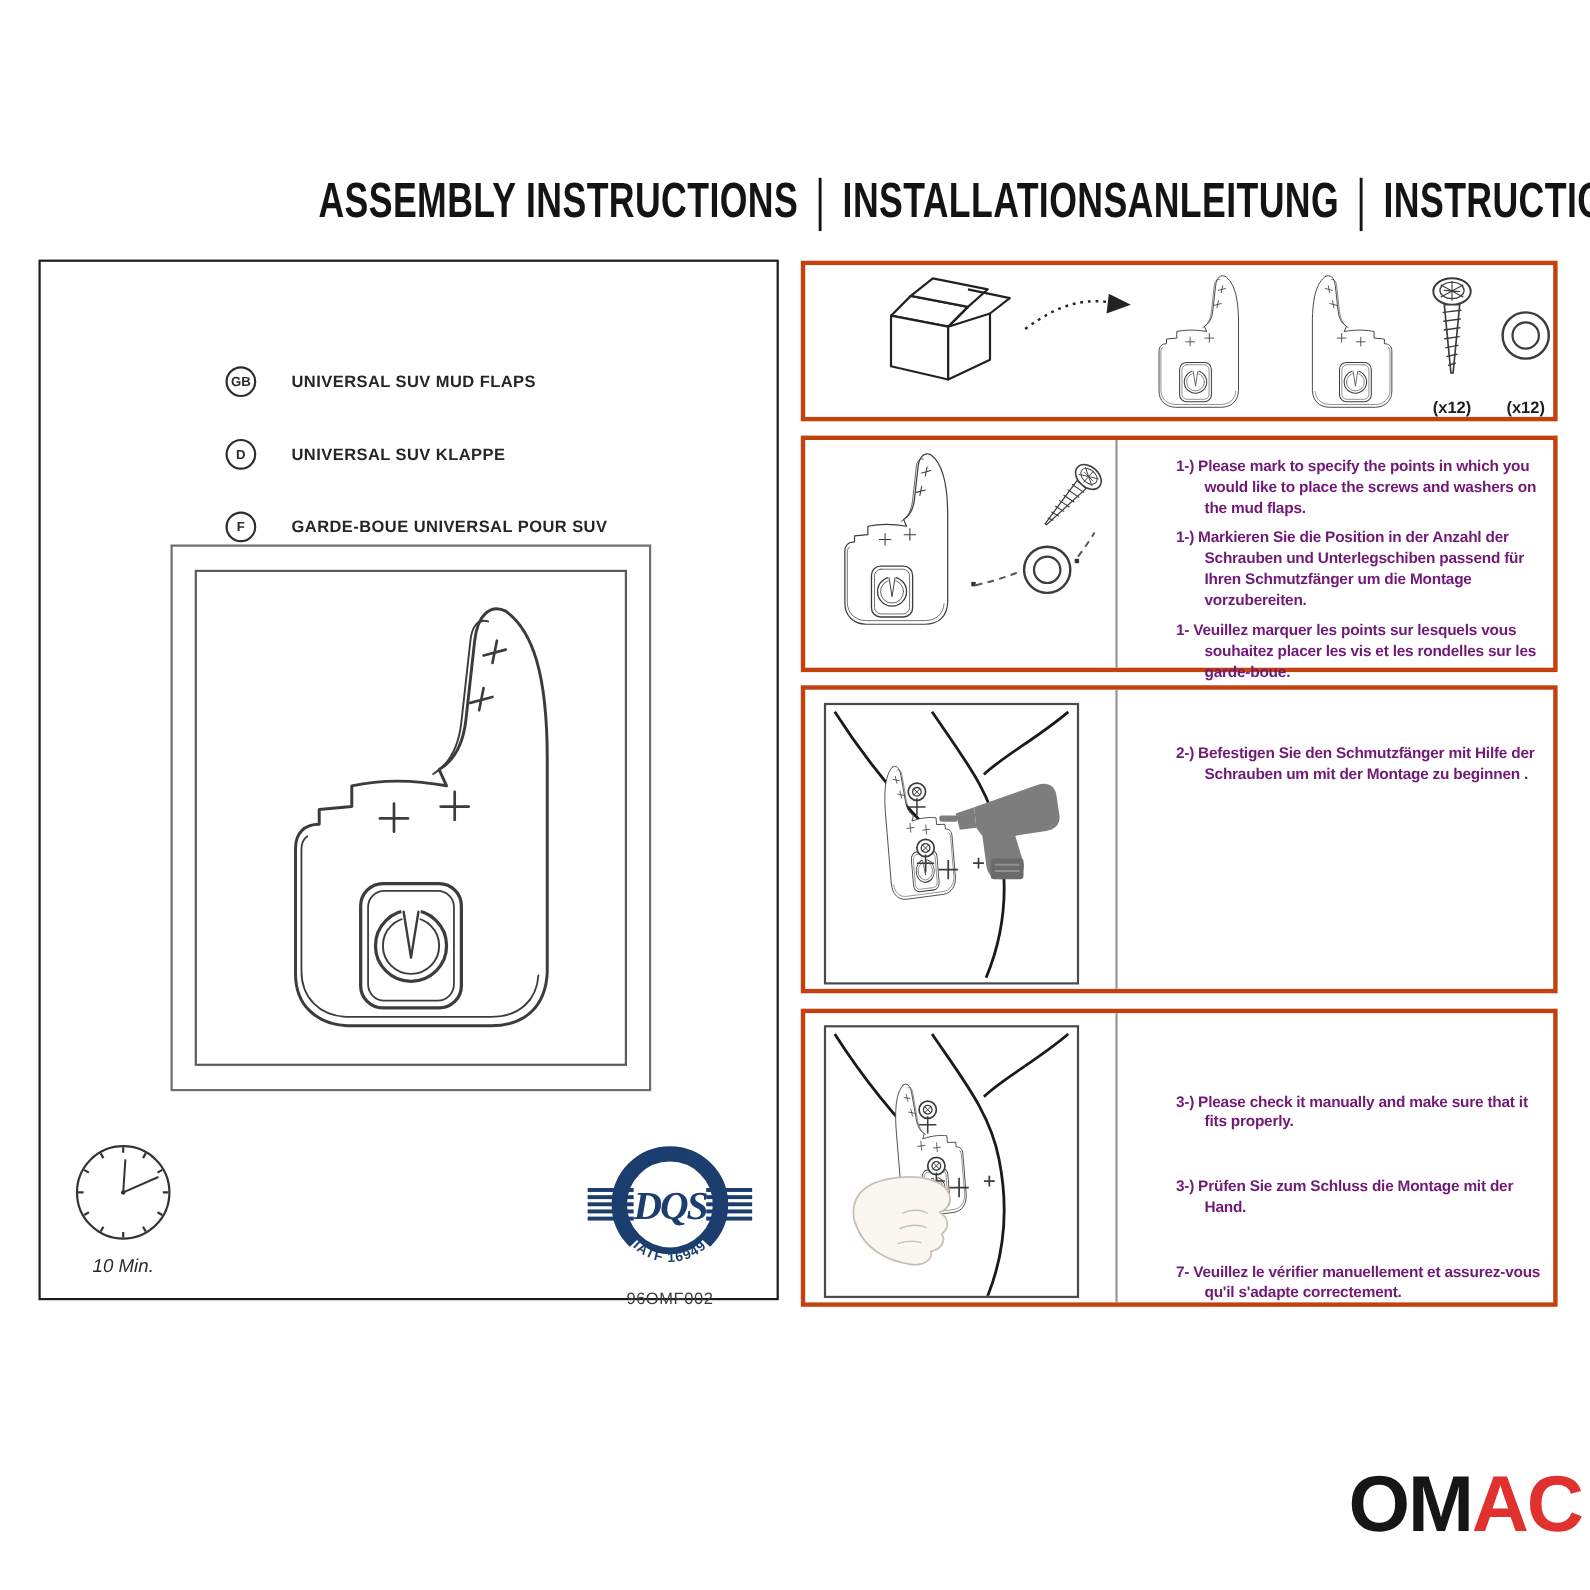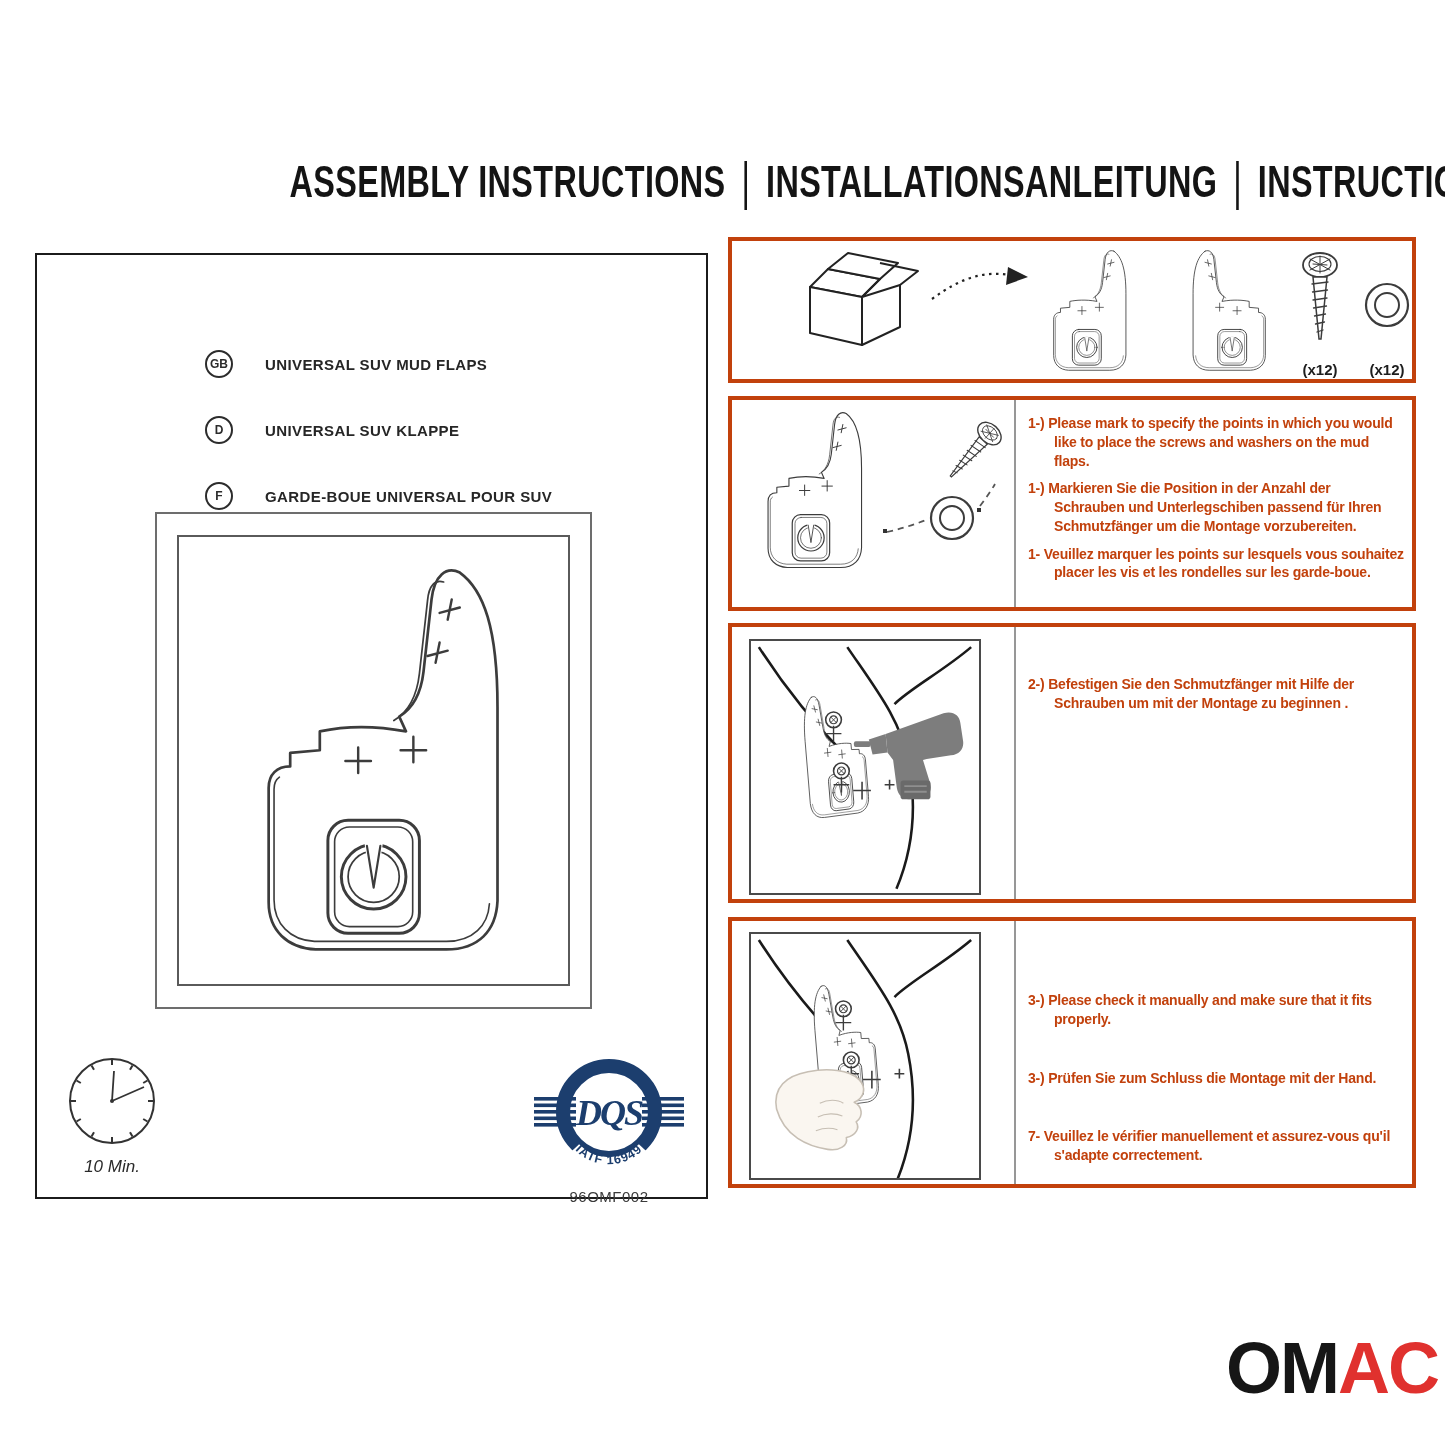--- a/index.html
+++ b/index.html
@@ -28,21 +28,21 @@
     color: #141414;
   }
   .title-sep {
     display: inline-block;
     margin: 0 22px;
     transform: scaleY(1.15);
     font-weight: 400;
   }
   
   .left-panel {
-    position: absolute; left: 35px; top: 253px;
+    position: absolute; left: 35px; top: 236px;
     width: 673px; height: 946px;
     border: 2px solid #1b1b1b; background: #fff;
   }
   .product-labels { position: absolute; left: 168px; top: 95px; }
   .label-row { display: flex; align-items: center; margin-bottom: 38px; }
   .lang-circle {
     width: 28px; height: 28px; border: 2px solid #2c2c2c; border-radius: 50%;
     display: flex; align-items: center; justify-content: center;
     font-weight: 700; font-size: 12px; color: #2c2c2c; flex: 0 0 auto;
   }
@@ -68,25 +68,25 @@
   .rp2 { top: 396px; height: 215px; }
   .rp3 { top: 623px; height: 280px; }
   .rp4 { top: 917px; height: 271px; }
   .vdivider { position: absolute; left: 282px; top: 0; bottom: 0; width: 2px; background: #979797; }
   .steps-col {
     position: absolute; left: 296px; right: 8px; top: 0; bottom: 0;
     display: flex; flex-direction: column;
   }
   .rp2 .steps-col { padding-top: 14px; gap: 9px; }
   .rp3 .steps-col { padding-top: 48px; gap: 36px; }
-  .rp4 .steps-col { padding-top: 70px; gap: 40px; }
+  .rp4 .steps-col { padding-top: 46px; gap: 40px; justify-content: flex-end; }
   .step-para {
-    font-weight: 700; font-size: 14px; line-height: 1.34; color: #c2410c;
+    font-weight: 700; font-size: 14px; line-height: 1.34; color: #701a75;
     letter-spacing: -0.2px;
-    padding-left: 26px; text-indent: -26px;
+    padding-left: 26px; text-indent: -26px; margin-left: 41px;
   }
   .illus-box3 { position: absolute; left: 17px; top: 12px; width: 232px; height: 256px; border: 2px solid #4a4a4a; }
   .illus-box4 { position: absolute; left: 17px; top: 11px; width: 232px; height: 248px; border: 2px solid #4a4a4a; }
   
   .omac-logo {
     position: absolute; left: 1150px; top: 1332px; width: 288px;
     text-align: right; font-weight: 700; font-size: 72px; letter-spacing: -2px;
     line-height: 1;
   }
   .omac-black { color: #161616; }

